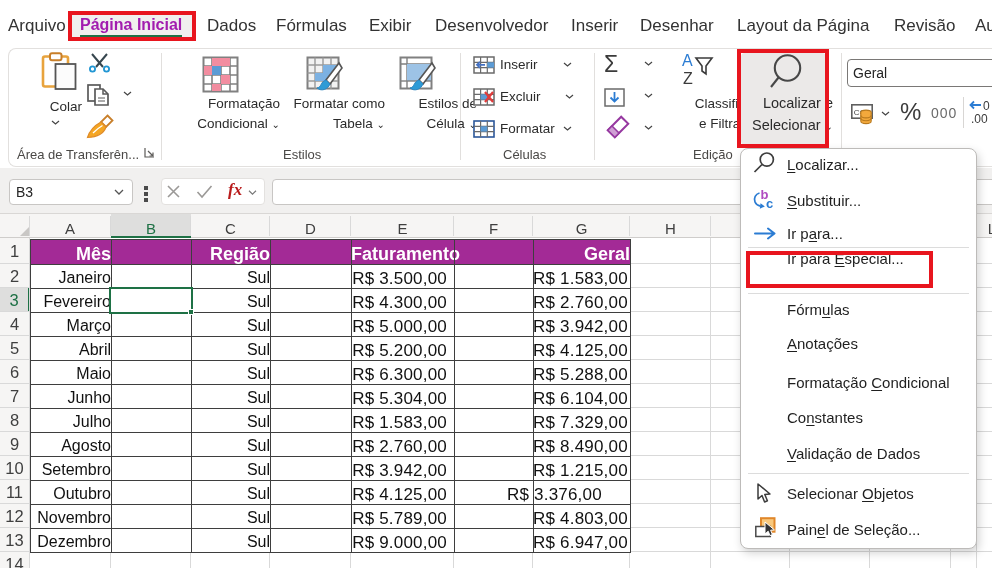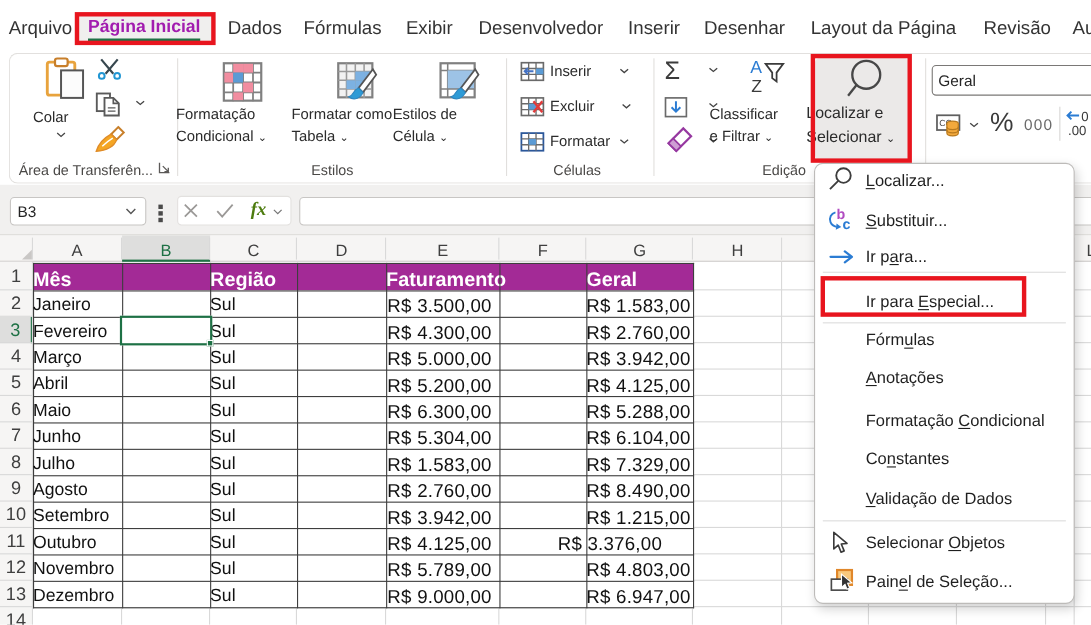--- a/index.html
+++ b/index.html
@@ -1,17 +1,17 @@
 <!DOCTYPE html>
 <html><head><meta charset="utf-8"><style>
 *{margin:0;padding:0;box-sizing:border-box}
 html,body{width:992px;height:568px;overflow:hidden}
 body{font-family:"Liberation Sans",sans-serif;position:relative;background:#fff;color:#252525}
 .abs{position:absolute}
-.ctr{text-align:left}
+.ctr{text-align:right}
 .tab{position:absolute;top:16px;font-size:17px;color:#333;white-space:nowrap}
 .glab{position:absolute;font-size:13px;color:#4a4846;white-space:nowrap}
 .rbt{position:absolute;font-size:13.5px;color:#2b2b2b;white-space:nowrap}
 .chev{position:absolute;width:9px;height:5px}
 .vsep{position:absolute;width:1px;background:#e1dfdd}
 .colhd{position:absolute;top:214px;height:24px;font-size:15px;color:#3f3f3f;text-align:center;line-height:29px}
 .rowhd{position:absolute;left:0;width:29px;font-size:16.5px;color:#3f3f3f;text-align:center}
 .gl{position:absolute;background:#d9d9d9}
 .tl{position:absolute;background:#3e3e3e}
 .dcell{position:absolute;font-size:16px;color:#111;white-space:nowrap}
@@ -216,21 +216,21 @@
 <div class="abs" style="left:144px;top:186px;width:4px;height:4px;background:#4a4a4a"></div>
 <div class="abs" style="left:144px;top:192px;width:4px;height:4px;background:#4a4a4a"></div>
 <div class="abs" style="left:144px;top:198px;width:4px;height:4px;background:#4a4a4a"></div>
 <div class="abs" style="left:161px;top:178px;width:104px;height:27px;background:#fff;border:1px solid #e3e1df;border-radius:4px"></div>
 <svg style="left:166px;top:184px" width="15" height="15" viewBox="0 0 15 15">
       <path d="M2 2 L13 13 M13 2 L2 13" stroke="#9b9997" stroke-width="1.6" fill="none"></path>
     </svg>
 <svg style="left:196px;top:184px" width="17" height="15" viewBox="0 0 17 15">
       <path d="M1.5 8 L6 13 L15.5 2" stroke="#9b9997" stroke-width="1.6" fill="none"></path>
     </svg>
-<div class="abs" style="left:228px;top:180px;font-size:17px;font-style:italic;color:#4d7c0f;font-family:'Liberation Serif',serif;font-weight:bold">fx</div>
+<div class="abs" style="left:228px;top:180px;font-size:17px;font-style:italic;color:#b91c1c;font-family:'Liberation Serif',serif;font-weight:bold">fx</div>
 <svg style="left:247px;top:189px" width="11" height="7" viewBox="0 0 12 8">
       <path d="M2 2 L6 6 L10 2" stroke="#777" stroke-width="1.3" fill="none"></path>
     </svg>
 <div class="abs" style="left:272px;top:179px;width:726px;height:26px;background:#fff;border:1px solid #c8c6c4;border-radius:4px"></div>
 </div>
 
 <div id="grid">
 <div class="abs" style="left:0;top:214px;width:992px;height:24px;background:#f6f5f4;border-bottom:1px solid #cfcdcb"></div>
 <div class="abs" style="left:0;top:238px;width:29px;height:330px;background:#f6f5f4"></div>
 <svg style="left:20px;top:227px" width="9" height="9" viewBox="0 0 9 9">
@@ -408,21 +408,21 @@
 <text x="14" y="22" font-size="13px" font-weight="bold" fill="#2b7cd3" font-family="Liberation Sans, sans-serif">c</text>
 <path d="M7.5 7 C3.5 8 1.5 12 3 16 C3.8 18 5.6 19.6 8.5 20.2" stroke="#2b7cd3" stroke-width="1.7" fill="none"></path>
 <path d="M8.5 17.2 L12.8 20.4 L7.8 22.8 Z" fill="#2b7cd3"></path>
 </svg>
 <div class="mitem" style="top:192px"><span class="u">S</span>ubstituir...</div>
 <svg style="left:754px;top:227px" width="23" height="13" viewBox="0 0 23 13">
         <path d="M1 6.5 H19 M14 1.5 L20.5 6.5 L14 11.5" stroke="#2b7cd3" stroke-width="2" fill="none" stroke-linejoin="round" stroke-linecap="round"></path>
       </svg>
 <div class="mitem" style="top:225px">Ir p<span class="u">a</span>ra...</div>
 <div class="msep" style="top:247px"></div>
-<div class="mitem" style="top:266px">Ir para <span class="u">E</span>special...</div>
+<div class="mitem" style="top:250px">Ir para <span class="u">E</span>special...</div>
 <div class="msep" style="top:293px"></div>
 <div class="mitem" style="top:301px">Fórm<span class="u">u</span>las</div>
 <div class="mitem" style="top:335px"><span class="u">A</span>notações</div>
 <div class="mitem" style="top:374px">Formatação <span class="u">C</span>ondicional</div>
 <div class="mitem" style="top:409px">Co<span class="u">n</span>stantes</div>
 <div class="mitem" style="top:445px"><span class="u">V</span>alidação de Dados</div>
 <div class="msep" style="top:473px"></div>
 <svg style="left:756px;top:483px" width="16" height="21" viewBox="0 0 16 21">
         <path d="M2 1 L2 16 L6 12.5 L8.6 19 L11.4 17.8 L8.8 11.5 L14 11 Z" fill="#fff" stroke="#3b3b3b" stroke-width="1.5" stroke-linejoin="round"></path>
       </svg>

